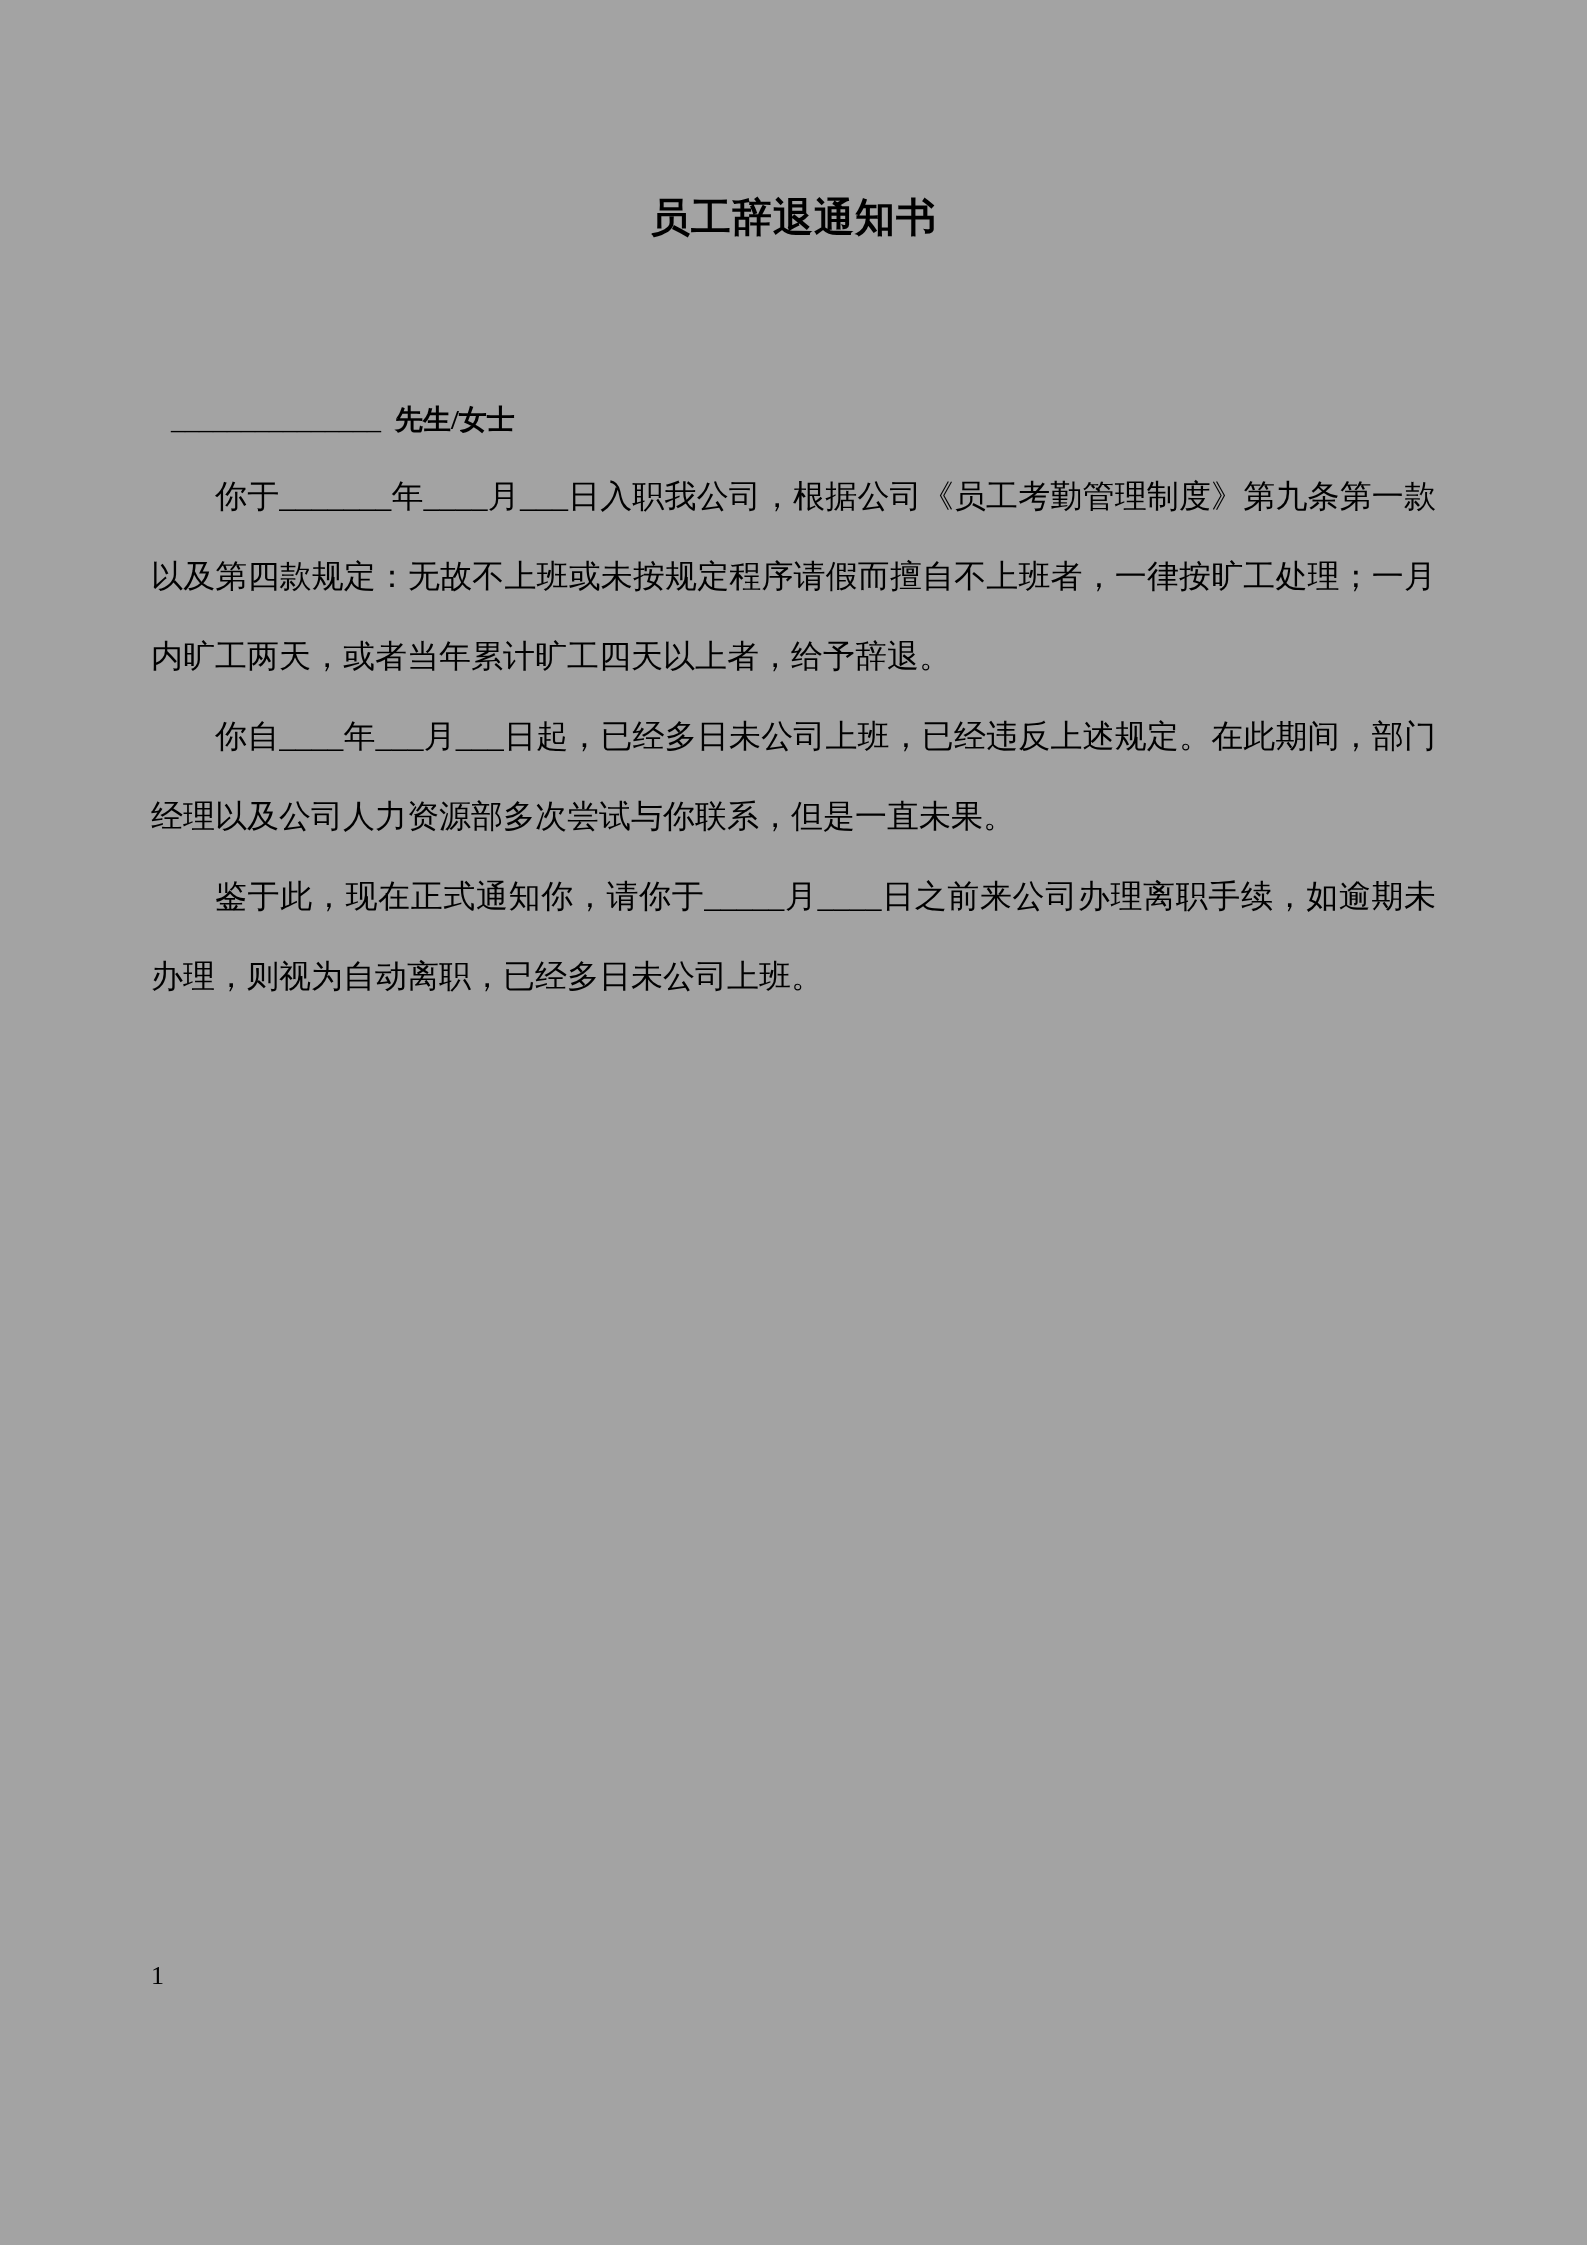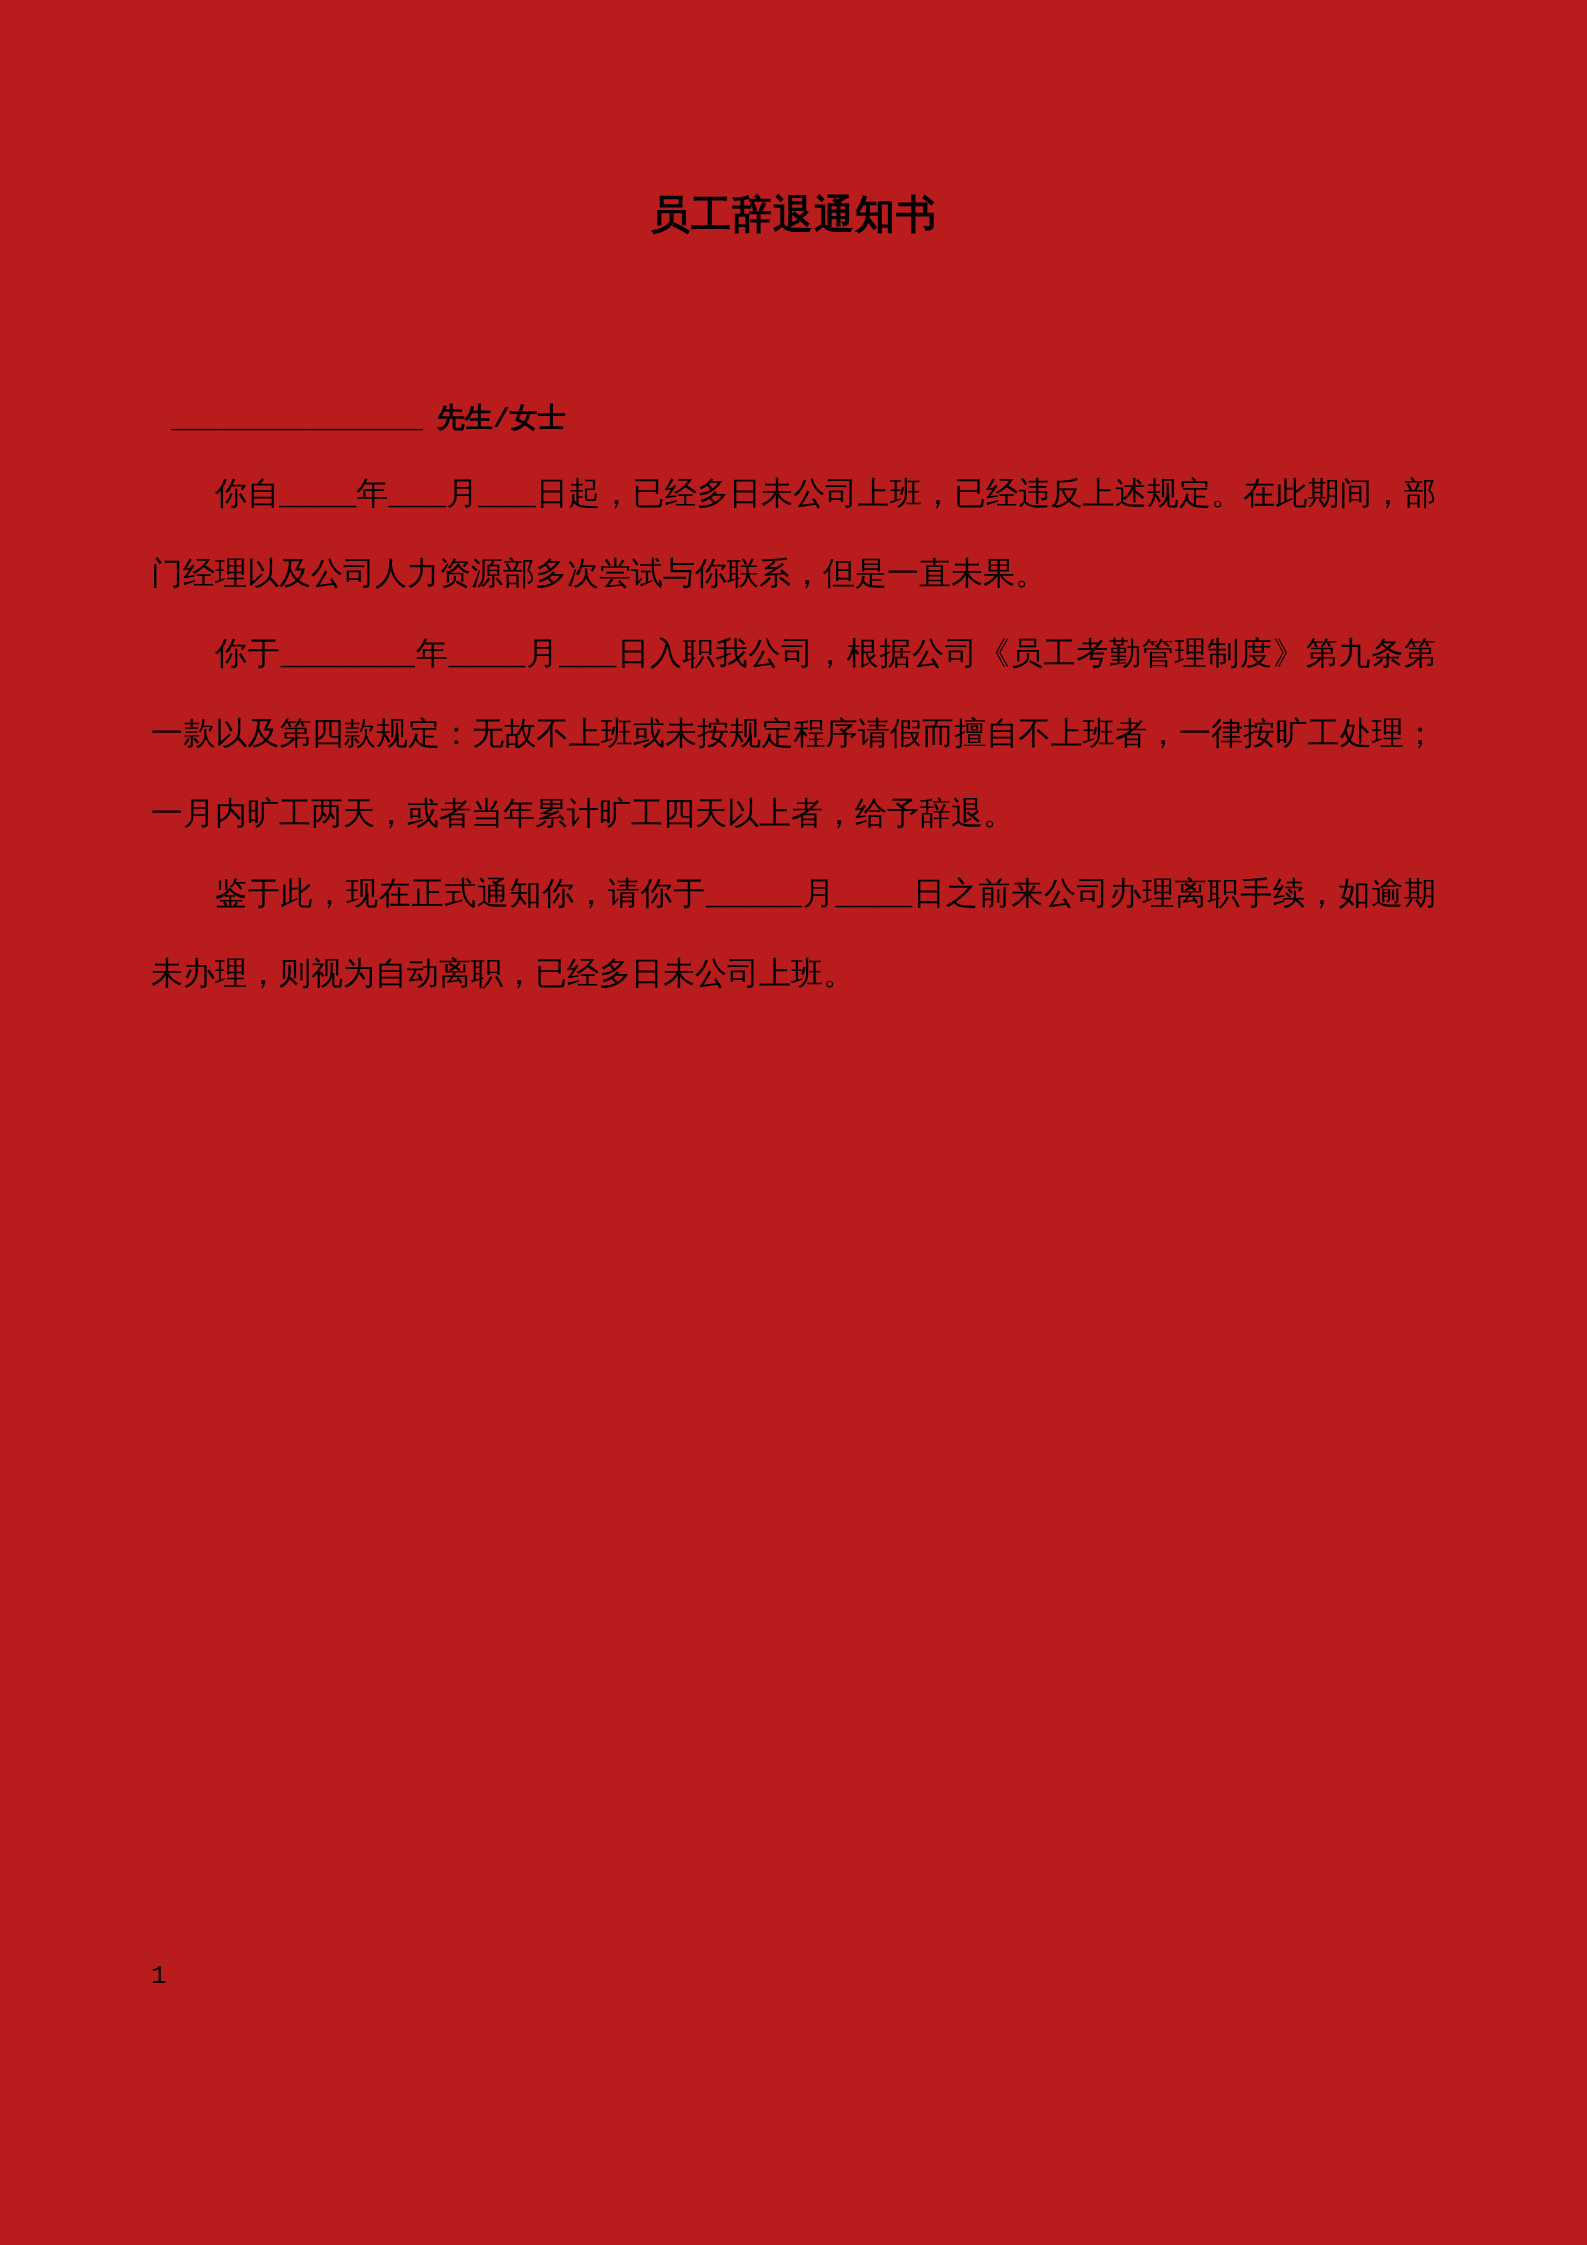--- a/index.html
+++ b/index.html
@@ -2,23 +2,23 @@
 <html><head>
 <meta charset="utf-8">
 <style>
   * { margin: 0; padding: 0; box-sizing: border-box; }
   html, body { background: #ffffff; }
   .page {
     position: relative;
     width: 1587px;
     height: 2245px;
     margin: 0 auto;
-    background: #b91c1c;
+    background: #a3a3a3;
     color: #000000;
-    font-family: Liberation Mono, monospace;
+    font-family: Liberation Serif, serif;
     overflow: hidden;
   }
   .content {
     padding: 0 151px;
   }
   .doc-title {
     margin-top: 190px;
     font-size: 40px;
     line-height: 56px;
     font-weight: bold;
@@ -72,23 +72,23 @@
 
 <div class="page">
   <div class="content">
 
     <h1 class="doc-title">员工辞退通知书</h1>
 
     <div class="salutation">
       <span class="blank">_______________</span><span>先生/女士</span>
     </div>
 
+    <p class="body-para">你于_______年____月___日入职我公司，根据公司《员工考勤管理制度》第九条第一款以及第四款规定：无故不上班或未按规定程序请假而擅自不上班者，一律按旷工处理；一月内旷工两天，或者当年累计旷工四天以上者，给予辞退。</p>
+
     <p class="body-para">你自____年___月___日起，已经多日未公司上班，已经违反上述规定。在此期间，部门经理以及公司人力资源部多次尝试与你联系，但是一直未果。</p>
-
-    <p class="body-para">你于_______年____月___日入职我公司，根据公司《员工考勤管理制度》第九条第一款以及第四款规定：无故不上班或未按规定程序请假而擅自不上班者，一律按旷工处理；一月内旷工两天，或者当年累计旷工四天以上者，给予辞退。</p>
 
     <p class="body-para">鉴于此，现在正式通知你，请你于_____月____日之前来公司办理离职手续，如逾期未办理，则视为自动离职，已经多日未公司上班。</p>
 
 
 
   </div>
 
   <div class="page-number">1</div>
 </div>
 

